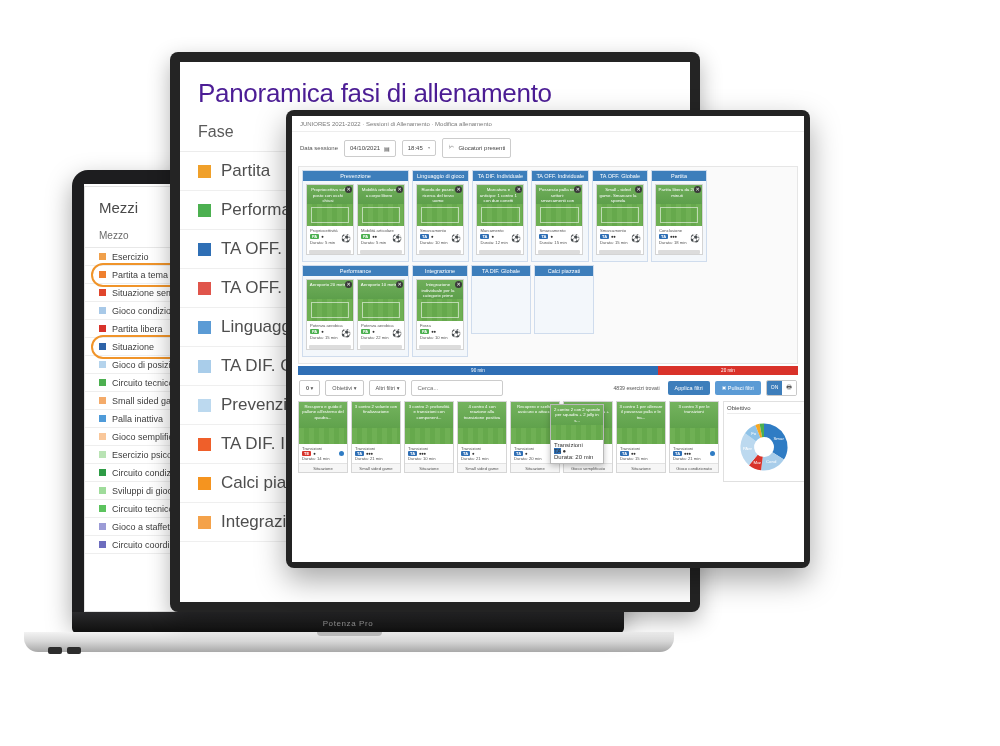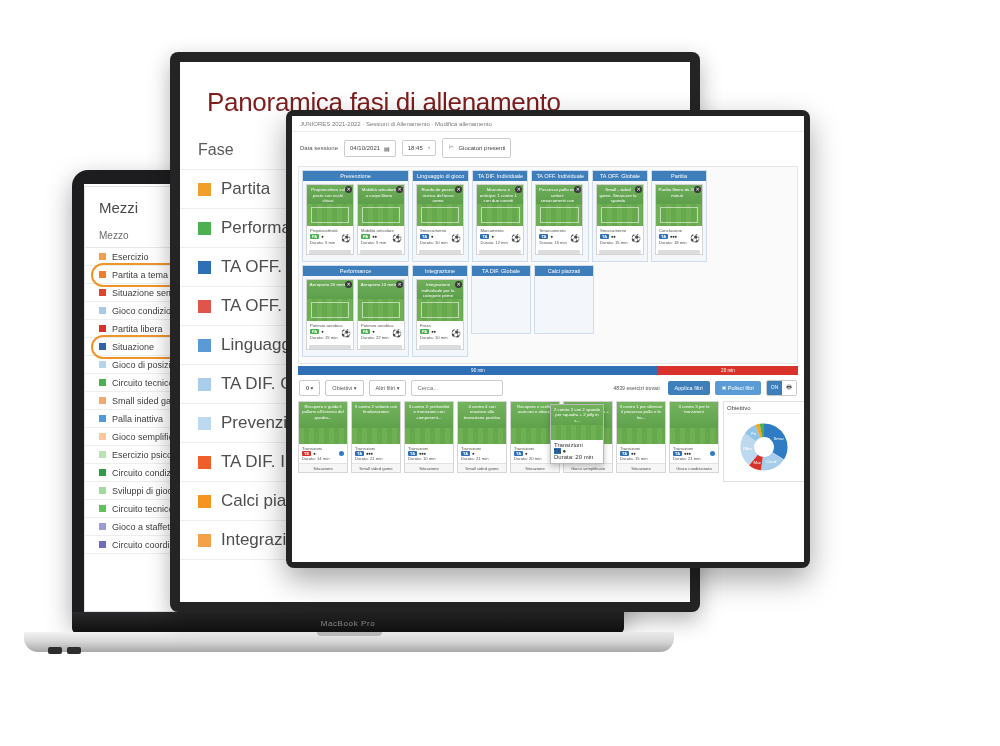--- a/index.html
+++ b/index.html
@@ -40,22 +40,22 @@
   .mzrow .sw{width:7px;height:7px;margin-right:6px;flex:0 0 auto;}
   .mzrow .nm{flex:1 1 auto;white-space:nowrap;overflow:hidden;}
   .mzrow .ct{width:42px;text-align:left;}
   .mzrow .pc{width:52px;text-align:right;color:#555;}
   .ring{position:absolute;border:2px solid #f0942a;border-radius:14px;pointer-events:none;}
 
   
   #win-pano-shadow{left:170px;top:52px;width:530px;height:560px;background:#242424;
      border-radius:8px;box-shadow:0 8px 22px rgba(0,0,0,.3);}
   #win-pano{left:180px;top:62px;width:510px;height:540px;background:#fff;overflow:hidden;}
-  #win-pano h1{margin:9px;padding:16px 16px 10px 18px;font-size:26px;font-weight:400;
-     color:#7f1d1d;letter-spacing:-.3px;}
+  #win-pano h1{margin:0;padding:16px 16px 10px 18px;font-size:26px;font-weight:400;
+     color:#4c1d95;letter-spacing:-.3px;}
   #win-pano .sub{font-size:16px;color:#5a5a5a;padding:4px 18px 10px;border-bottom:1px solid #ececec;}
   .fzrow{display:flex;align-items:center;padding:9px 18px;border-bottom:1px solid #efefef;
      font-size:17px;color:#4f4f4f;}
   .fzrow .sw{width:13px;height:13px;margin-right:10px;flex:0 0 auto;}
 
   
   #win-app-shadow{left:286px;top:110px;width:524px;height:458px;background:#232323;
      border-radius:8px;box-shadow:0 12px 30px rgba(0,0,0,.35);}
   #win-app{left:292px;top:116px;width:512px;height:446px;background:#fff;overflow:hidden;
      font-size:6px;color:#333;}
@@ -135,21 +135,21 @@
 </style>
 </head>
 <body>
 
 <div class="stage">
 
   <div id="laptop-frame">
     <div id="laptop-screen"></div>
   </div>
   <div id="laptop-hinge">
-    <span class="brand">MacBook Pro</span>
+    <span class="brand">Potenza Pro</span>
   </div>
   <div id="laptop-base"></div>
   <div id="laptop-feet"><span></span><span></span></div>
 
   <div class="win" id="win-mezzi">
     <div class="wtitle">Mezzi</div>
     <div class="thead">Mezzo</div>
     <div id="mezzi-rows">
         <div class="mzrow">
           <span class="sw" style="background:#f0a04b"></span>

